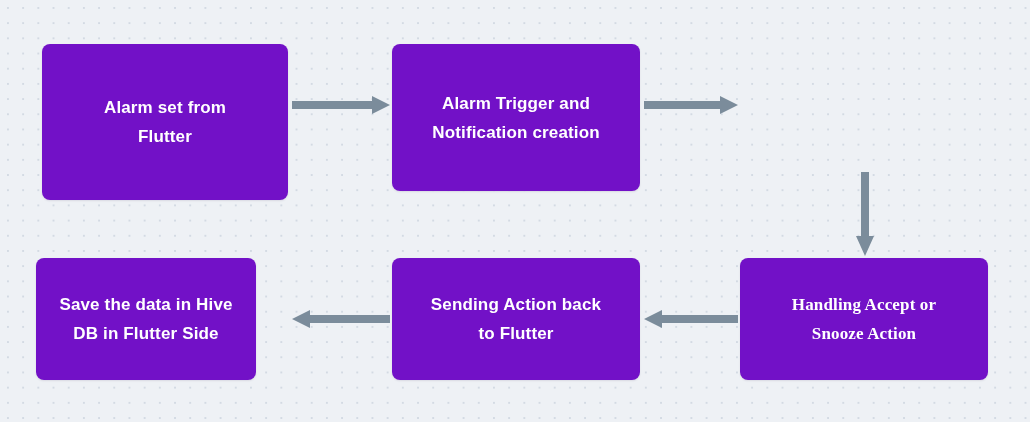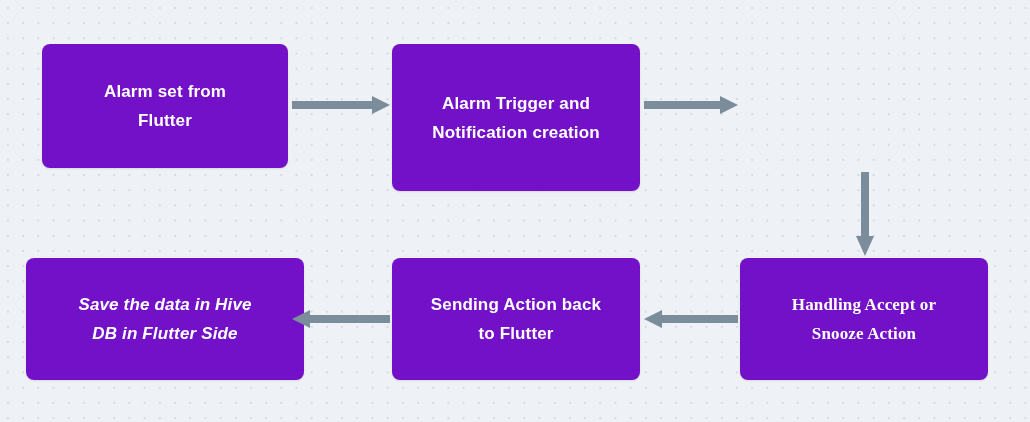--- a/index.html
+++ b/index.html
@@ -44,26 +44,26 @@
     padding: 4px 12px;
     box-shadow: 0 1px 2px rgba(40, 10, 70, 0.10);
   }
   .node .node-label {
     display: block;
     width: 100%;
     white-space: pre-line;
   }
 
   
-  #node-0 { left: 42px;  top: 44px;  width: 246px; height: 124px; }
+  #node-0 { left: 42px;  top: 44px;  width: 246px; height: 156px; }
   #node-1 { left: 392px; top: 44px;  width: 248px; height: 147px; }
   #node-2 { left: 740px; top: 44px;  width: 248px; height: 124px; }
   #node-3 { left: 740px; top: 258px; width: 248px; height: 122px; font-family: Liberation Serif, serif; }
   #node-4 { left: 392px; top: 258px; width: 248px; height: 122px; justify-content: flex-end; }
-  #node-5 { left: 26px;  top: 258px; width: 278px; height: 122px; font-style: italic; }
+  #node-5 { left: 36px;  top: 258px; width: 220px; height: 122px; }
 
   
   .arrow {
     position: absolute;
   }
   .arrow svg { display: block; overflow: visible; }
 
   #arrow-0 { left: 292px; top: 92px;  width: 98px;  height: 26px; }
   #arrow-1 { left: 644px; top: 92px;  width: 94px;  height: 26px; }
   #arrow-2 { left: 852px; top: 172px; width: 26px;  height: 84px; }

